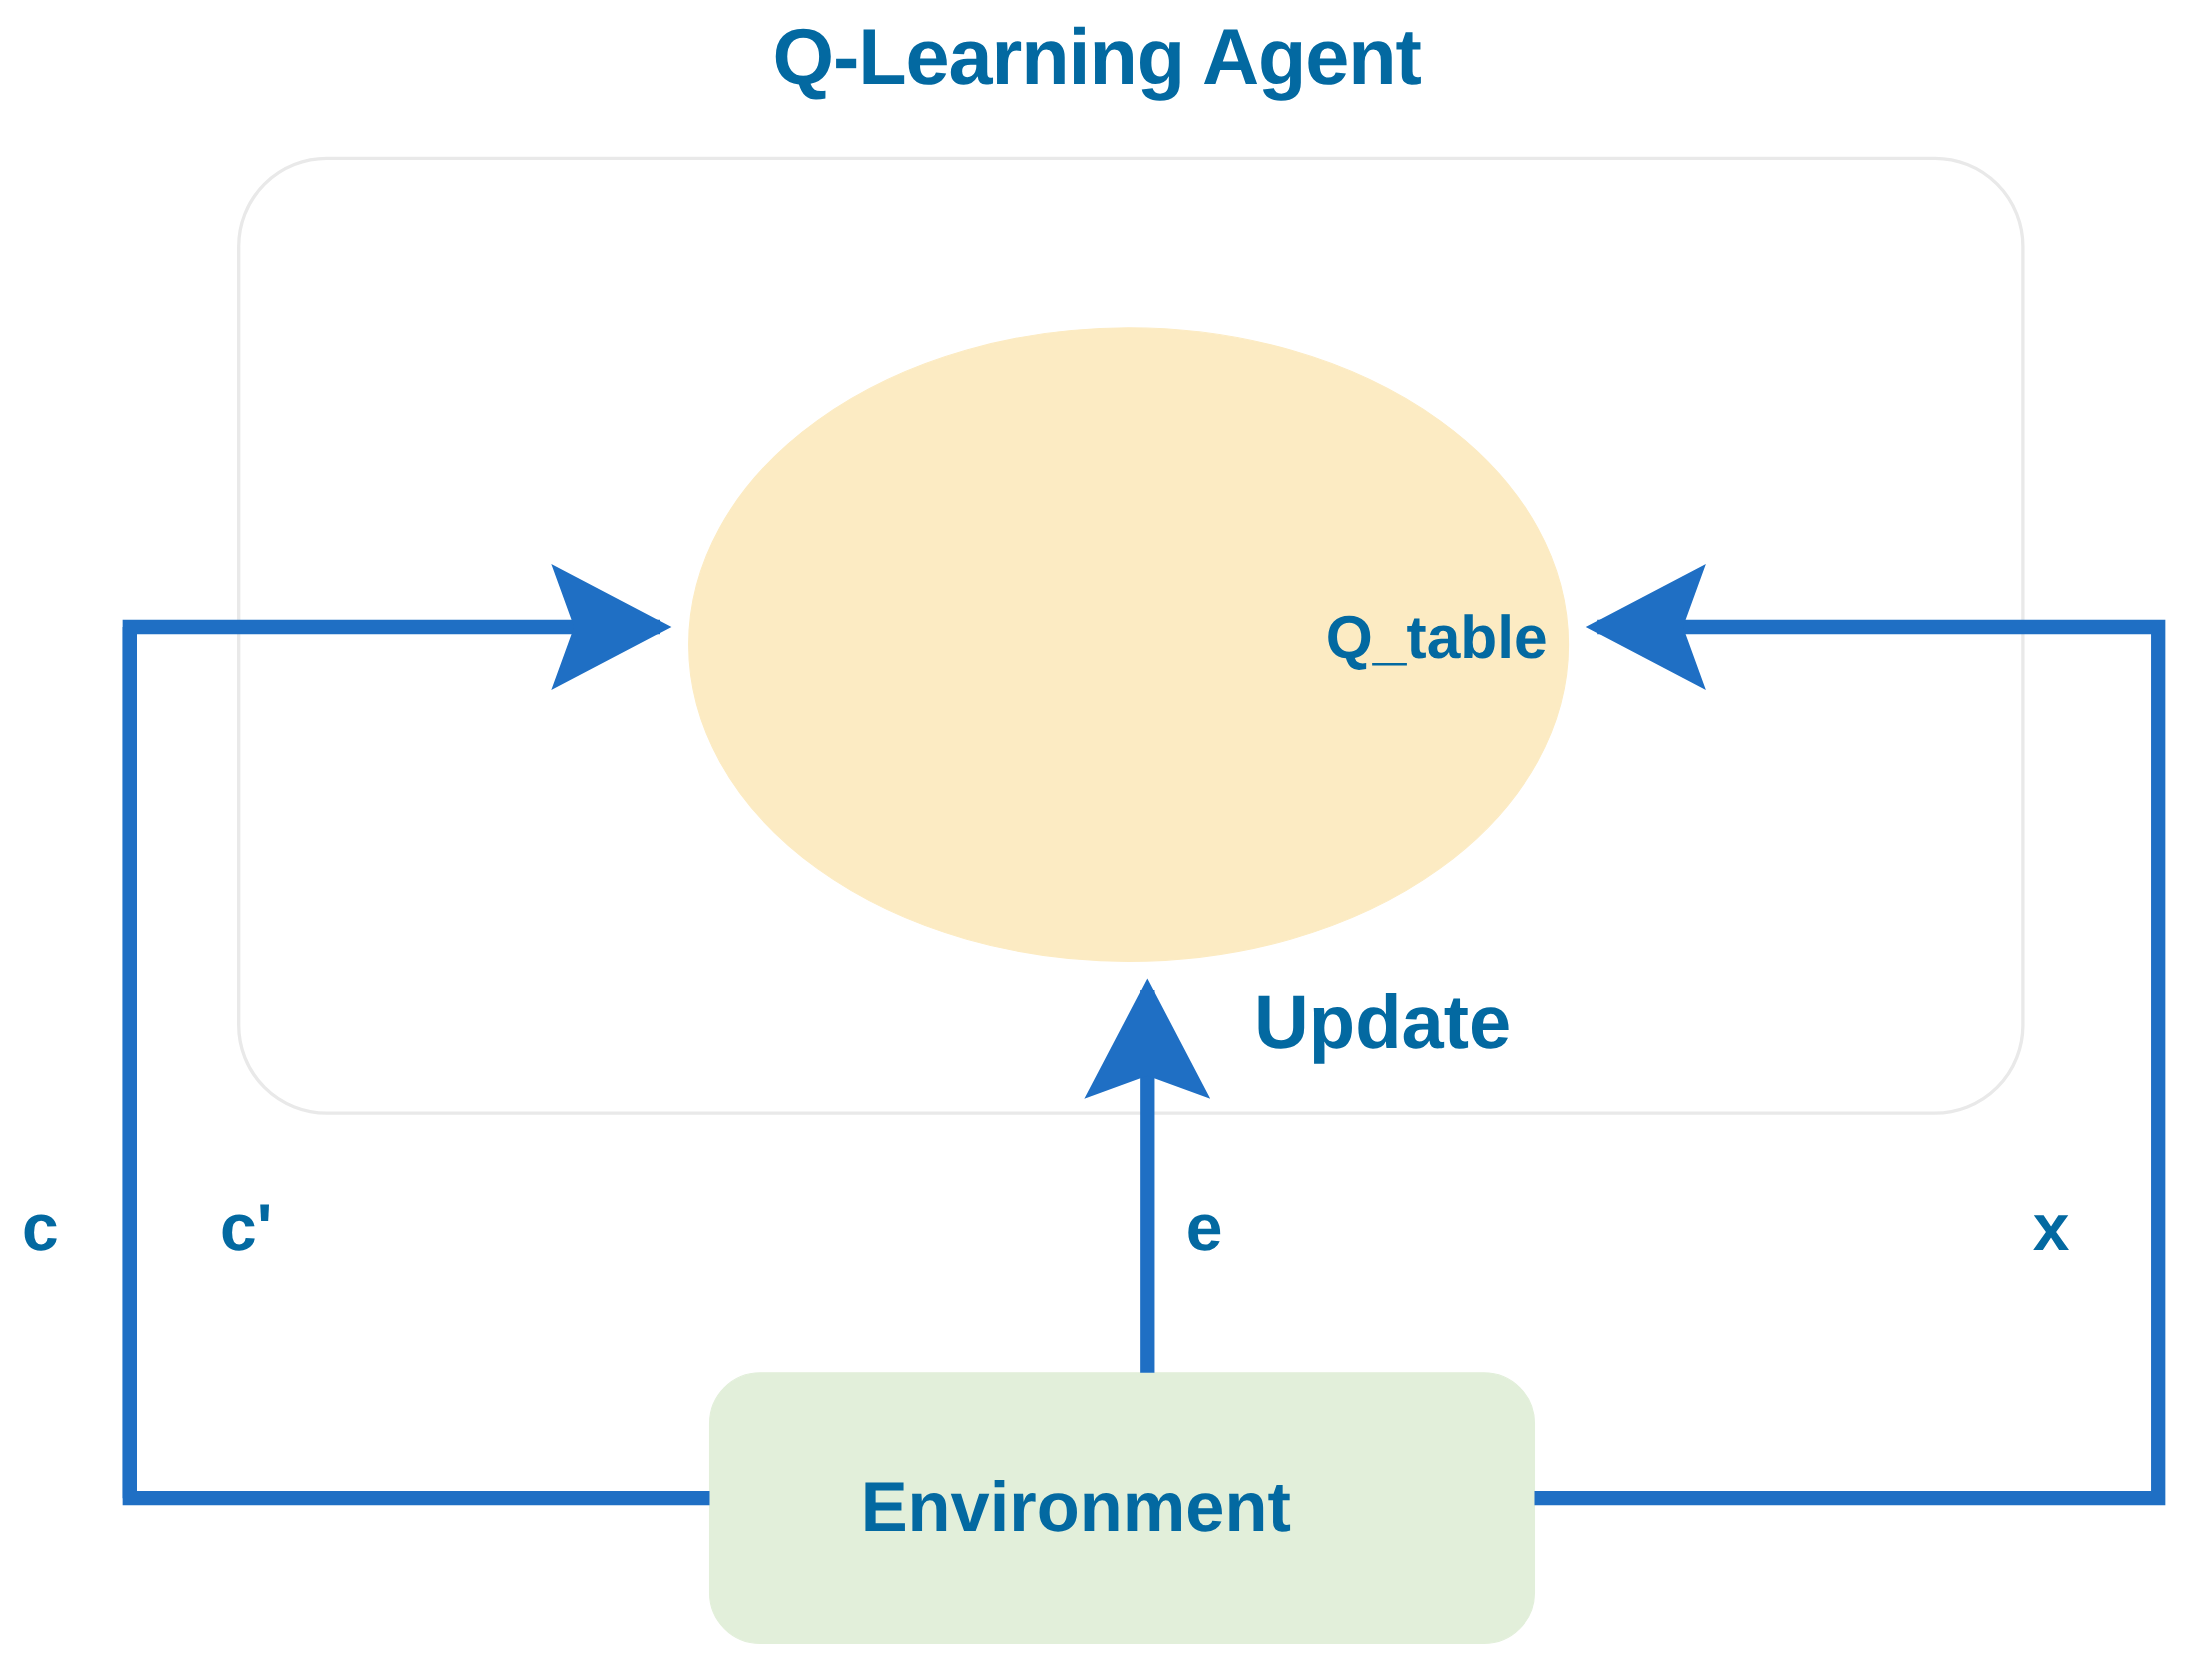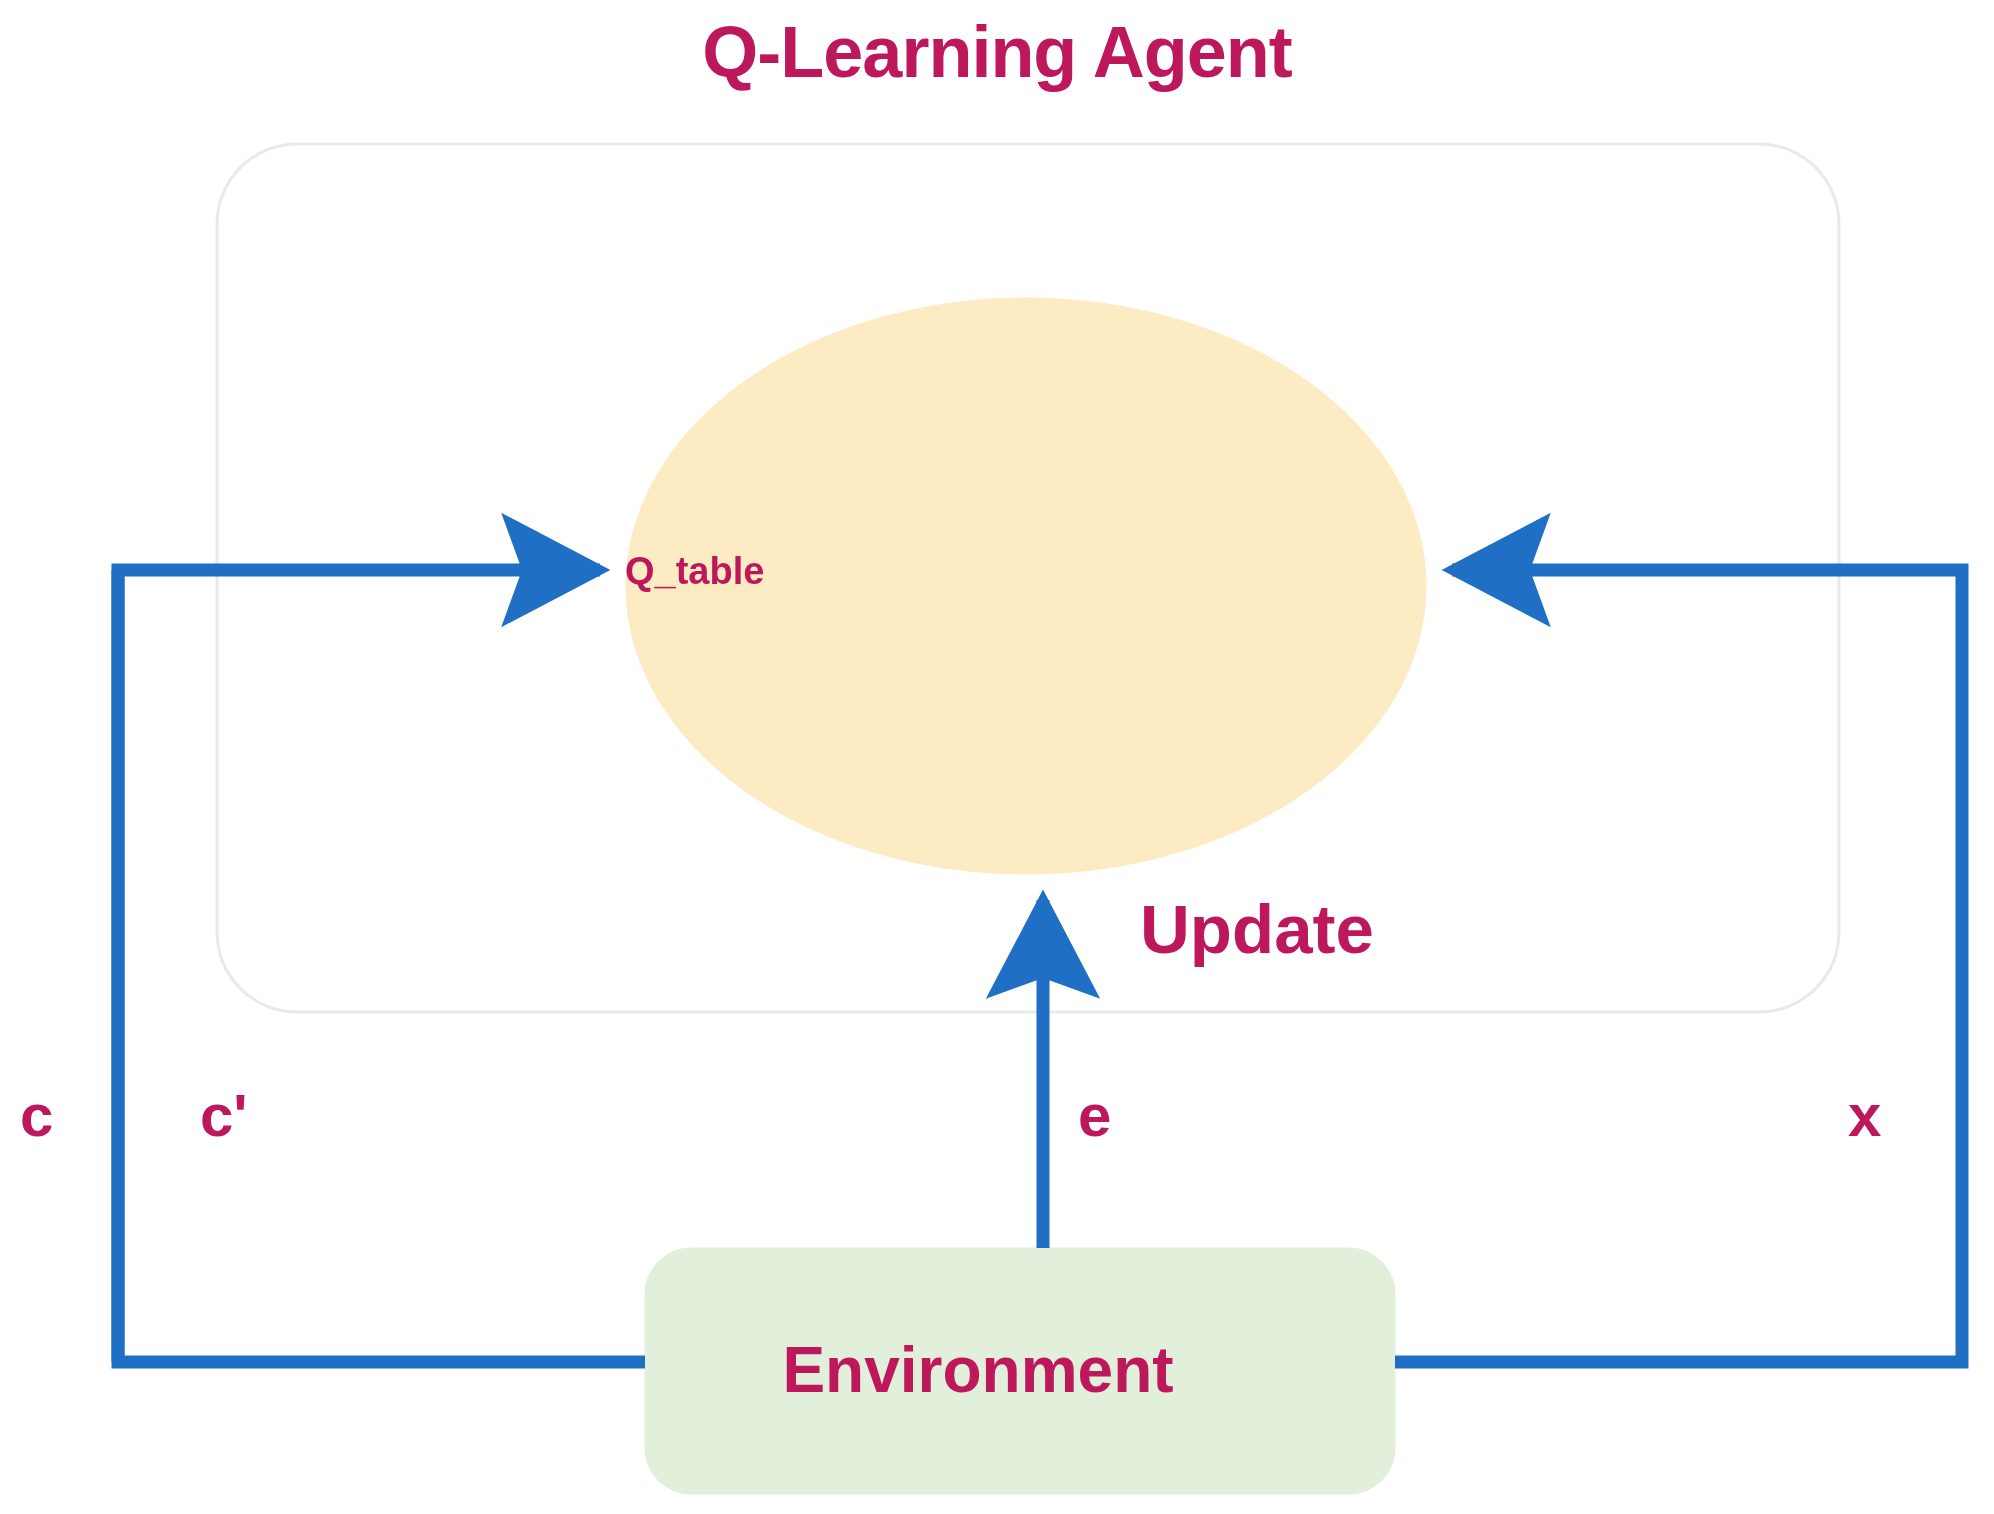--- a/index.html
+++ b/index.html
@@ -21,38 +21,38 @@
     position: absolute;
     left: 0;
     top: 0;
     width: 1994px;
     height: 1514px;
   }
   .lbl {
     position: absolute;
     font-family: "Liberation Sans", sans-serif;
     font-weight: bold;
-    color: #be185d;
+    color: #0369a1;
     white-space: nowrap;
     line-height: 1;
   }
   #page-title {
     top: 16px;
     left: 0;
     width: 1994px;
     text-align: center;
     font-size: 72px;
     letter-spacing: -1px;
   }
   #qtable-label {
-    left: 625px;
+    left: 607px;
     top: 552px;
     width: 800px;
-    text-align: left;
-    font-size: 38px;
+    text-align: right;
+    font-size: 55px;
   }
   #update-label {
     left: 1140px;
     top: 895px;
     width: 360px;
     text-align: left;
     font-size: 69px;
   }
   #environment-label {
     left: 645px;

